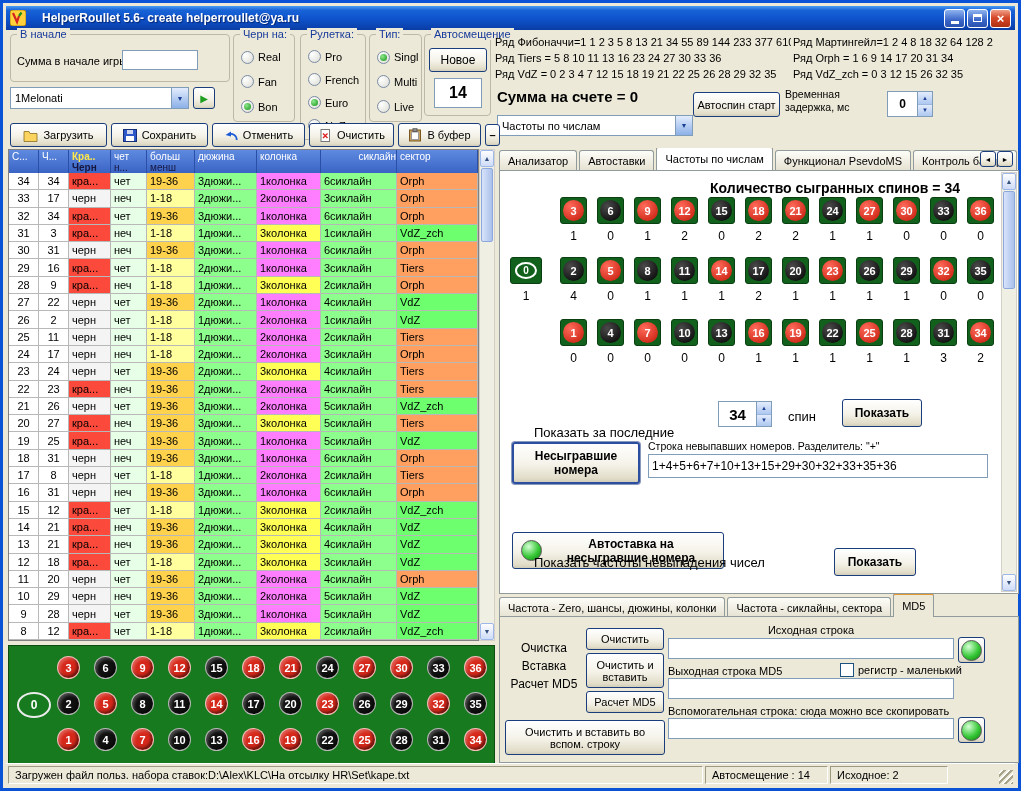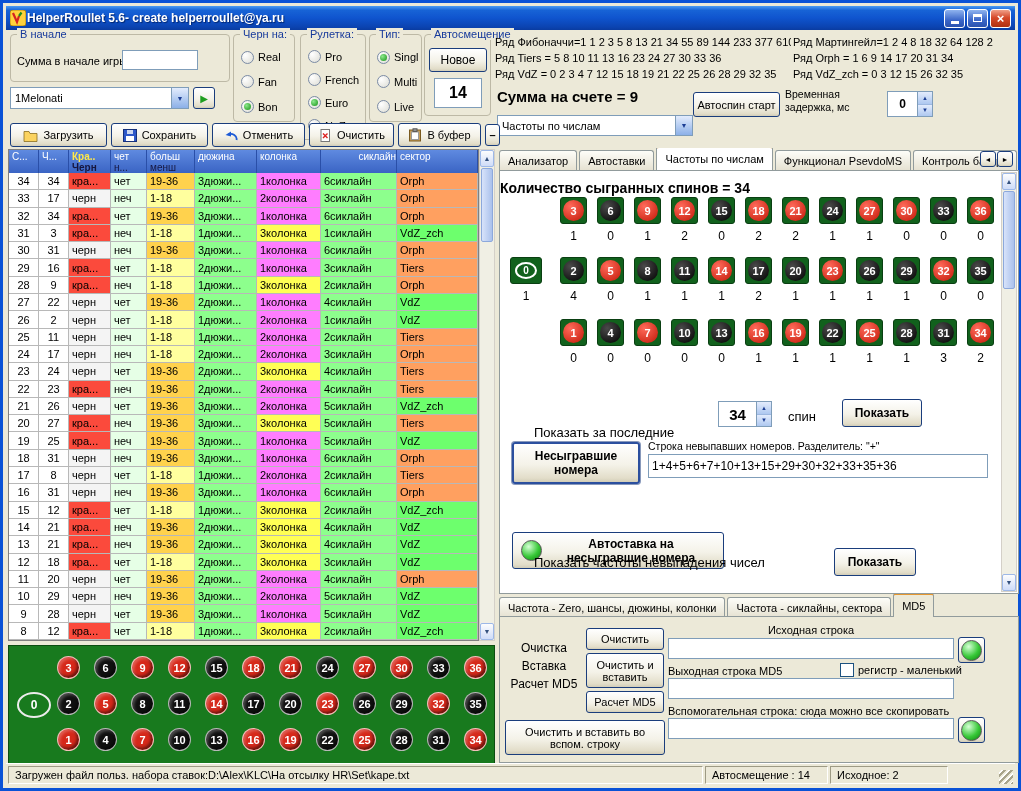--- a/index.html
+++ b/index.html
@@ -1,19 +1,19 @@
 <!DOCTYPE html>
 <html><head>
 <meta charset="utf-8">
 <style>
   html,body{margin:0;padding:0;}
   body{width:1021px;height:791px;position:relative;font-family:"Liberation Sans",sans-serif;font-size:11px;background:#ece9d8;overflow:hidden;}
   .window{position:absolute;inset:0;border:3px solid #0a52d6;background:#ece9d8;box-sizing:border-box;}
   
-  .titlebar{position:absolute;left:3px;right:3px;top:3px;height:24px;display:flex;align-items:center;gap:1px;padding:0 4px;
+  .titlebar{position:absolute;left:3px;right:3px;top:3px;height:24px;display:flex;align-items:center;gap:16px;padding:0 4px;
     background:linear-gradient(180deg,#4a9bf5 0%,#1763d6 18%,#0f54ce 50%,#0b43b0 88%,#0a3ca0 100%);}
   .title-text{color:#fff;font-weight:bold;font-size:12px;text-shadow:1px 1px 1px #00256e;flex:1;white-space:nowrap;overflow:hidden;}
   .win-btns{display:flex;gap:2px;}
   .win-btn{width:21px;height:19px;border:1px solid #fff;border-radius:3px;box-sizing:border-box;display:flex;align-items:center;justify-content:center;
     background:linear-gradient(180deg,#8fb3ef,#3a66c8 60%,#2a52ae);color:#fff;}
   .win-btn.close{background:linear-gradient(180deg,#f0a089,#d6492a 45%,#b03010);font-size:13px;font-weight:bold;line-height:1;}
   .glyph-min{width:8px;height:3px;background:#fff;margin-top:9px;}
   .glyph-max{width:9px;height:8px;border:1px solid #fff;border-top:3px solid #fff;box-sizing:border-box;}
   
   .group{position:absolute;border:1px solid #bdb9a6;border-radius:4px;box-sizing:border-box;}
@@ -77,21 +77,21 @@
   .ttabs,.btabs{position:absolute;left:496px;width:520px;height:22px;display:flex;align-items:flex-end;overflow:hidden;}
   .ttabs{top:145px;}
   .btabs{top:591px;height:23px;}
   .tab{height:19px;padding:0 8px;font-size:11px;background:linear-gradient(180deg,#fdfdf8,#e6e2d2);border:1px solid #919b9c;border-bottom:none;border-radius:3px 3px 0 0;display:flex;align-items:center;margin-right:2px;white-space:nowrap;flex:0 0 auto;}
   .tab.active{height:22px;border-top:2px solid #e59730;font-weight:normal;position:relative;z-index:3;}
   .ttabs .tab.active{background:#fff;}
   .btabs .tab.active{background:#ece9d8;}
   .tab-arrows{position:absolute;right:0;top:3px;display:flex;gap:1px;z-index:4;}
   .tarrow{width:16px;height:16px;font-size:7px;}
   .panel{position:absolute;left:496px;top:167px;width:520px;height:424px;background:#fff;border:1px solid #919b9c;box-sizing:border-box;z-index:2;}
-  .panel-title{position:absolute;top:9px;left:0;width:460px;text-align:left;font-size:14px;font-weight:bold;}
+  .panel-title{position:absolute;top:9px;left:0;width:460px;text-align:right;font-size:14px;font-weight:bold;}
   .freq-row{position:absolute;left:60px;display:flex;gap:10px;}
   .fcol{width:27px;display:flex;flex-direction:column;align-items:center;gap:5px;}
   .tile{width:27px;height:27px;background:#11611c;border:1px solid #0a3f12;border-radius:3px;display:flex;align-items:center;justify-content:center;box-sizing:border-box;}
   .chip2{width:21px;height:21px;border-radius:50%;color:#fff;font-size:11px;font-weight:bold;display:flex;align-items:center;justify-content:center;}
   .chip2.red{background:radial-gradient(circle at 35% 30%,#ff6a5a,#c21807);}
   .chip2.black{background:radial-gradient(circle at 35% 30%,#4a4a4a,#000);}
   .fcount{font-size:12px;color:#000;}
   .fzero{position:absolute;left:10px;top:86px;width:32px;display:flex;flex-direction:column;align-items:center;gap:5px;}
   .ztile{width:32px;height:27px;background:#11611c;border:1px solid #0a3f12;border-radius:3px;display:flex;align-items:center;justify-content:center;box-sizing:border-box;}
   .zring{width:22px;height:17px;border:2px solid #fff;border-radius:50%;color:#fff;font-size:10px;font-weight:bold;display:flex;align-items:center;justify-content:center;box-sizing:border-box;}
@@ -234,21 +234,21 @@
     <div>Ряд Фибоначчи=1 1 2 3 5 8 13 21 34 55 89 144 233 377 610</div>
     <div>Ряд Tiers = 5 8 10 11 13 16 23 24 27 30 33 36</div>
     <div>Ряд VdZ = 0 2 3 4 7 12 15 18 19 21 22 25 26 28 29 32 35</div>
   </div>
   <div class="series" style="left:790px;top:31px;width:226px;">
     <div>Ряд Мартингейл=1 2 4 8 18 32 64 128 2</div>
     <div>Ряд Orph = 1 6 9 14 17 20 31 34</div>
     <div>Ряд VdZ_zch = 0 3 12 15 26 32 35</div>
   </div>
 
-  <div class="balance">Сумма на счете = 9</div>
+  <div class="balance">Сумма на счете = 0</div>
   <div class="btn" style="position:absolute;left:690px;top:89px;width:87px;height:25px;">Автоспин старт</div>
   <div style="position:absolute;left:782px;top:85px;width:100px;font-size:10.5px;line-height:13px;">Временная задержка, мс</div>
   <div class="spinbox" style="left:884px;top:88px;width:46px;height:26px;">
     <span class="sval" style="font-size:12px;">0</span>
     <span class="sarrows">
       <span class="sa">▲</span>
       <span class="sa">▼</span>
     </span>
   </div>
   <div class="combo" style="left:494px;top:112px;width:196px;height:21px;">

